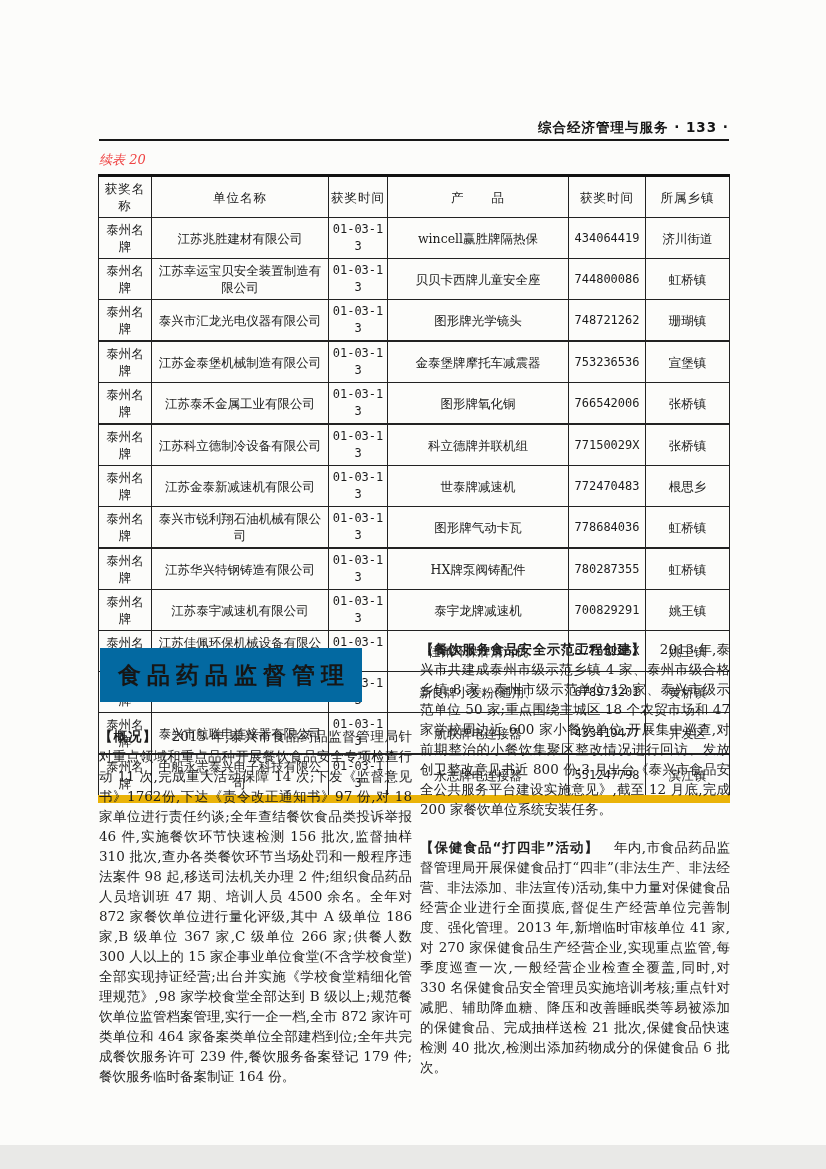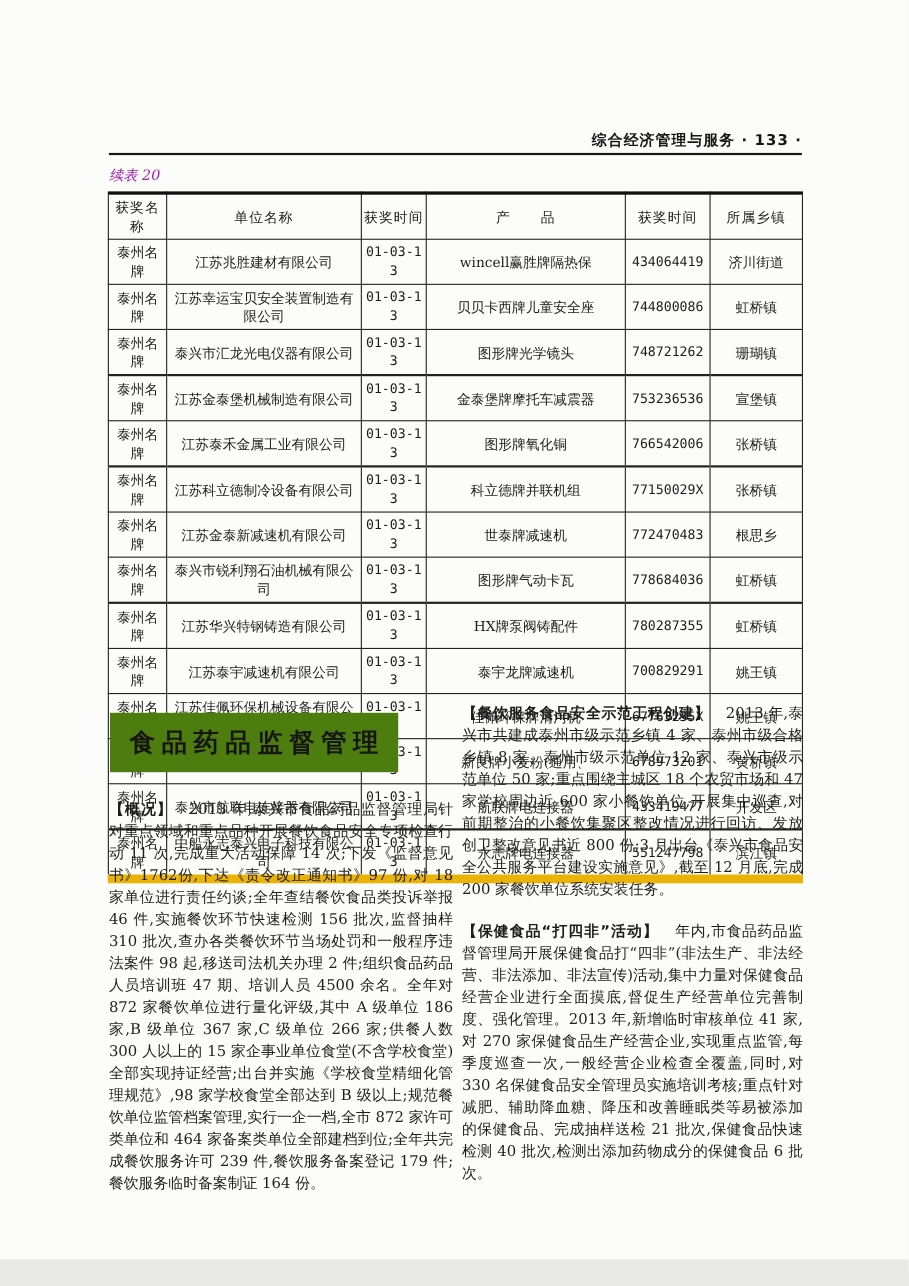--- a/index.html
+++ b/index.html
@@ -17,21 +17,21 @@
   .running-head{
     position:absolute;top:119px;right:97px;
     font-family:"DejaVu Sans","Liberation Sans",sans-serif;
     font-weight:700;font-size:13.5px;letter-spacing:1px;color:#151515;
   }
   .head-rule{
     position:absolute;left:99px;top:139px;width:630px;height:2px;background:#181818;
   }
   .table-caption{
     position:absolute;left:99px;top:151px;
-    font-size:13px;font-style:italic;color:#a21caf;
+    font-size:13px;font-style:italic;color:#ef4444;
   }
   
   table.awards{
     position:absolute;left:98px;top:174px;width:631px;
     border-collapse:collapse;table-layout:fixed;
     font-size:12.5px;color:#1b1b1b;
   }
   table.awards th,table.awards td{
     border:1px solid #222;
     text-align:center;vertical-align:middle;
@@ -43,21 +43,21 @@
   table.awards tbody td{height:17px;}
   table.awards tbody tr{height:24px;}
   table.awards tr.thick-bottom td{border-bottom-width:2.5px;}
   table.awards .c2,table.awards .c4{
     font-family:"DejaVu Sans Mono","Liberation Mono",monospace;
     font-size:12px;letter-spacing:0;
   }
   
   .section-box{
     position:absolute;left:100px;top:648px;width:262px;height:54px;
-    background:#4d7c0f;
+    background:#0369a1;
     display:flex;align-items:center;justify-content:center;
   }
   .section-box .section-title{
     font-family:"DejaVu Sans","Liberation Sans",sans-serif;
     font-weight:700;font-size:23px;letter-spacing:6px;color:#161616;
     margin-right:-6px;white-space:nowrap;
   }
   
   .textcol{
     position:absolute;

